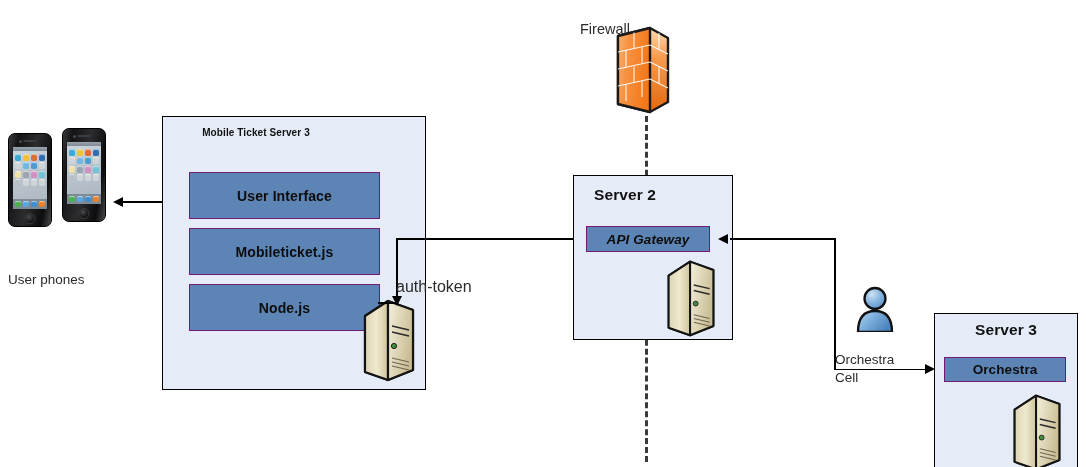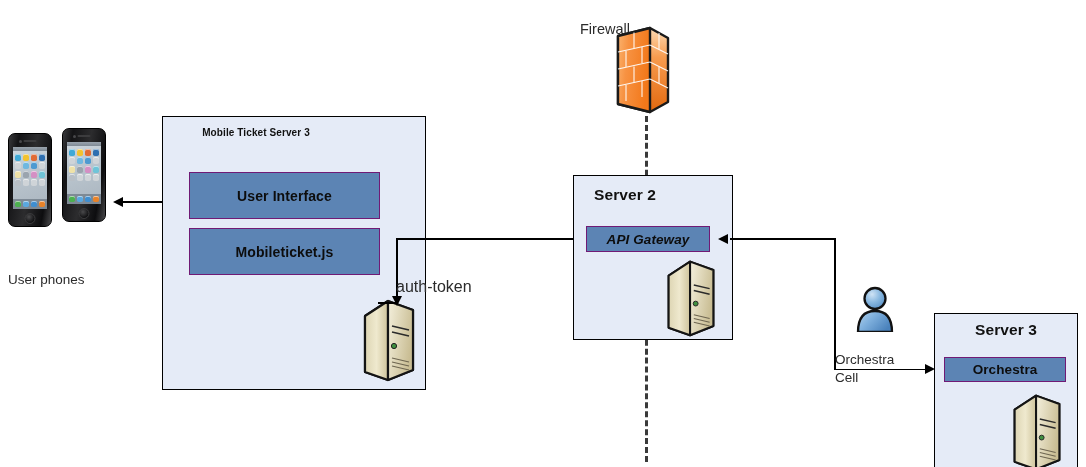--- a/index.html
+++ b/index.html
@@ -290,20 +290,21 @@
 
   <div class="ln-h" style="left:123px; top:201px; width:60px;"></div>
   <div class="arrow arrow-l" style="left:113px; top:196.5px;"></div>
   <div class="arrow arrow-r" style="left:179px; top:196.5px;"></div>
 
   <div class="server-box" style="left:162px; top:116px; width:264px; height:274px;"></div>
   <div class="box-title" style="left:146px; top:127px; width:220px; font-size:10px;">Mobile Ticket Server 3</div>
 
   <div class="comp-bar" style="left:189px; top:172px; width:191px; height:47px; font-size:14px;">User Interface</div>
   <div class="comp-bar" style="left:189px; top:228px; width:191px; height:47px; font-size:14px;">Mobileticket.js</div>
+  <div class="comp-bar" style="left:189px; top:284px; width:191px; height:47px; font-size:14px;">Node.js</div>
 
   <div class="tower-wrap" style="left:360px; top:296px; width:58px; height:88px;">
     <svg width="58" height="88" viewBox="0 0 58 88">
       <defs>
         <linearGradient id="twF1" x1="0" y1="0" x2="1" y2="0">
           <stop offset="0" stop-color="#ddd5b3"></stop>
           <stop offset="0.5" stop-color="#efe9ce"></stop>
           <stop offset="1" stop-color="#cfc49c"></stop>
         </linearGradient>
         <linearGradient id="twS1" x1="0" y1="0" x2="1" y2="0.4">

